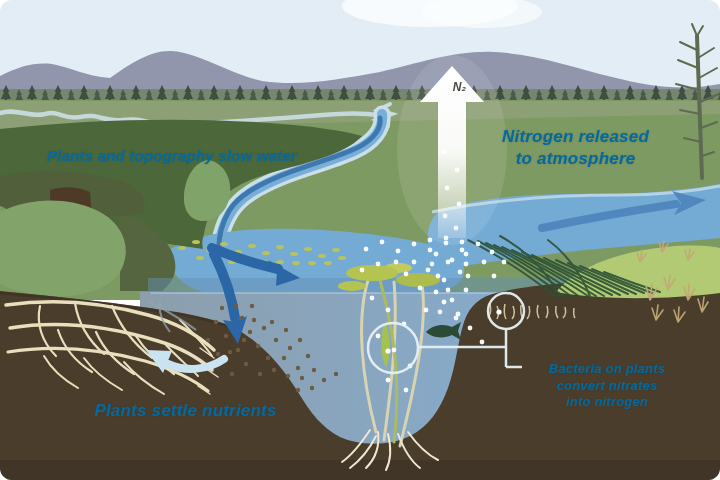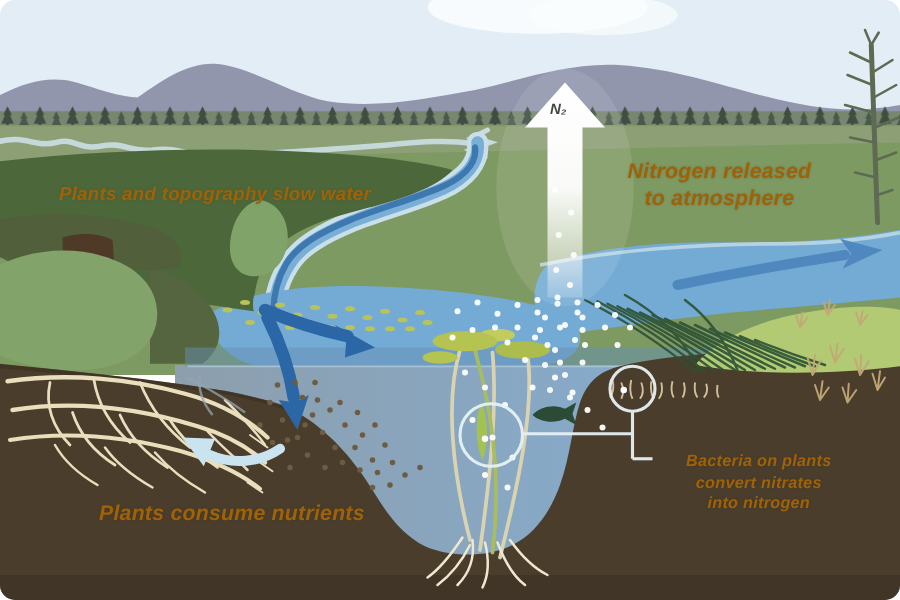--- a/index.html
+++ b/index.html
@@ -2,31 +2,31 @@
 <html><head>
 <meta charset="utf-8">
 <style>
   html,body{margin:0;padding:0;background:#ffffff;}
   .stage{
     position:relative;width:720px;height:480px;border-radius:12px;overflow:hidden;
     font-family:"Liberation Sans",sans-serif;
   }
   .stage svg{position:absolute;left:0;top:0;}
   .lbl{
-    position:absolute;color:#a16207;text-align:center;white-space:pre-line;
+    position:absolute;color:#0369a1;text-align:center;white-space:pre-line;
     font-style:italic;font-weight:600;line-height:1.28;letter-spacing:.2px;
     text-shadow:0 0 2px rgba(40,60,40,.25);
   }
   .lbl-slow{left:36px;top:146px;width:272px;font-size:15px;}
   .lbl-nitro{left:488px;top:126px;width:175px;font-size:17px;}
   .lbl-particles{left:256px;top:296px;width:108px;font-size:16px;}
   .lbl-consume{left:58px;top:400px;width:255px;font-size:17px;}
   .lbl-bacteria{left:518px;top:361px;width:178px;font-size:13px;}
   .n2{
-    position:absolute;left:440px;top:80px;width:26px;text-align:left;
+    position:absolute;left:440px;top:80px;width:26px;text-align:right;
     color:#454a42;font-weight:700;font-style:italic;font-size:12px;
   }
 </style>
 </head>
 <body>
 
 <div class="stage">
 <svg width="720" height="480" viewBox="0 0 720 480">
   <defs>
     <pattern id="conifers" x="0" y="84" width="26" height="22" patternUnits="userSpaceOnUse">
@@ -365,18 +365,18 @@
   </g>
   <g fill="#ffffff">
     <circle cx="388" cy="351" r="2.6"></circle>
         <circle cx="499" cy="312" r="2.6"></circle>
   </g>
 </svg>
 
   <div class="lbl lbl-slow">Plants and topography slow water</div>
   <div class="lbl lbl-nitro">Nitrogen released
 to atmosphere</div>
-  <div class="lbl lbl-consume">Plants consume nutrients</div>
+  <div class="lbl lbl-consume">Plants settle nutrients</div>
   <div class="lbl lbl-bacteria">Bacteria on plants
 convert nitrates
 into nitrogen</div>
   <div class="n2">N₂</div>
 </div>
 
 </body></html>

